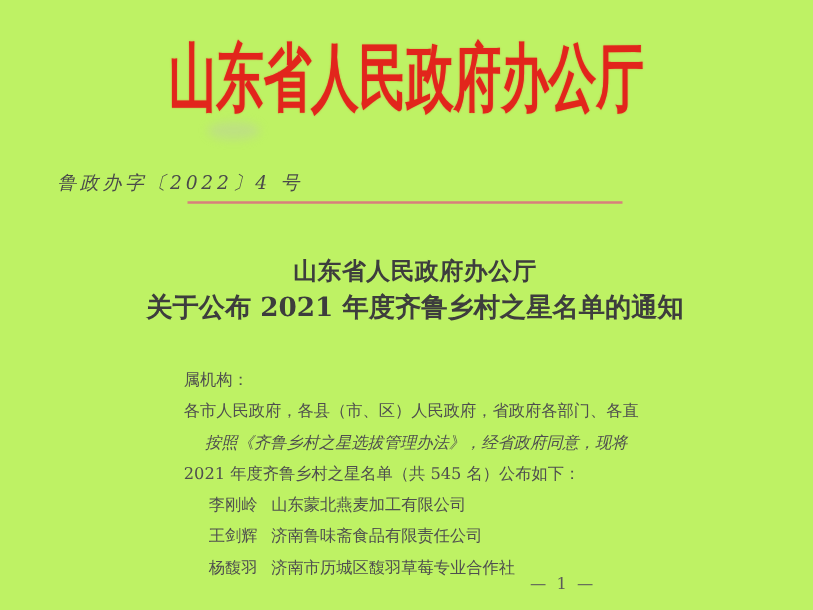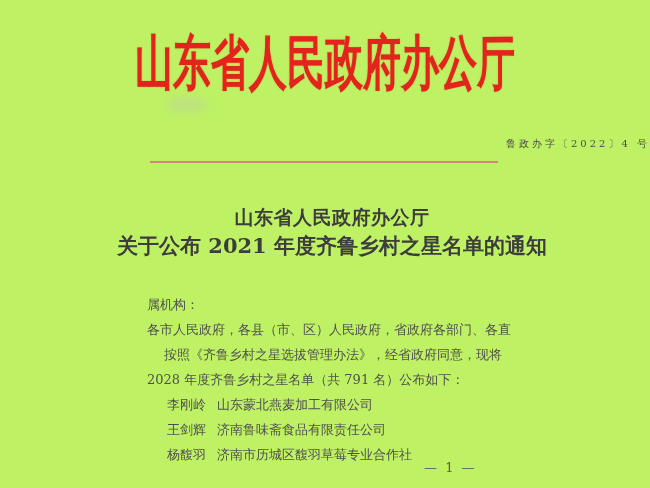--- a/index.html
+++ b/index.html
@@ -43,25 +43,26 @@
     border-radius: 50%;
     filter: blur(4px);
   }
   .doc-number {
     position: absolute;
     top: 137px;
     left: 0;
     width: 100%;
     padding-left: 46px;
     box-sizing: border-box;
-    text-align: right;
-    font-size: 10px;
+    text-align: left;
+    font-size: 15px;
     letter-spacing: 3px;
     color: #4a4a4a;
     white-space: nowrap;
+    font-style: italic;
   }
   .red-line {
     position: absolute;
     top: 161px;
     left: 150px;
     width: 348px;
     height: 2px;
     background: var(--divider-red, #d8807c);
   }
   .doc-title {
@@ -93,20 +94,21 @@
     left: 147px;
     width: 366px;
     font-size: 13px;
     line-height: 25px;
     color: var(--body-text, #4f4f4f);
     letter-spacing: 0px;
     white-space: nowrap;
   }
   .doc-body .indent {
     text-indent: 17px;
+    font-style: italic;
   }
   .honoree-row {
     padding-left: 20px;
   }
   .honoree-row .org {
     margin-left: 11px;
   }
   .page-number {
     position: absolute;
     top: 460px;
@@ -132,21 +134,21 @@
 
   <div class="doc-title">
     <div class="t1">山东省人民政府办公厅</div>
     <div class="t2">关于公布 2021 年度齐鲁乡村之星名单的通知</div>
   </div>
 
   <div class="doc-body">
     <div>属机构：</div>
     <div>各市人民政府，各县（市、区）人民政府，省政府各部门、各直</div>
     <div class="indent">按照《齐鲁乡村之星选拔管理办法》，经省政府同意，现将</div>
-    <div>2028 年度齐鲁乡村之星名单（共 791 名）公布如下：</div>
+    <div>2021 年度齐鲁乡村之星名单（共 545 名）公布如下：</div>
 
     <div class="honoree-row">
       <span class="name">李刚岭</span><span class="org">山东蒙北燕麦加工有限公司</span>
     </div>
     <div class="honoree-row">
       <span class="name">王剑辉</span><span class="org">济南鲁味斋食品有限责任公司</span>
     </div>
     <div class="honoree-row">
       <span class="name">杨馥羽</span><span class="org">济南市历城区馥羽草莓专业合作社</span>
     </div>

